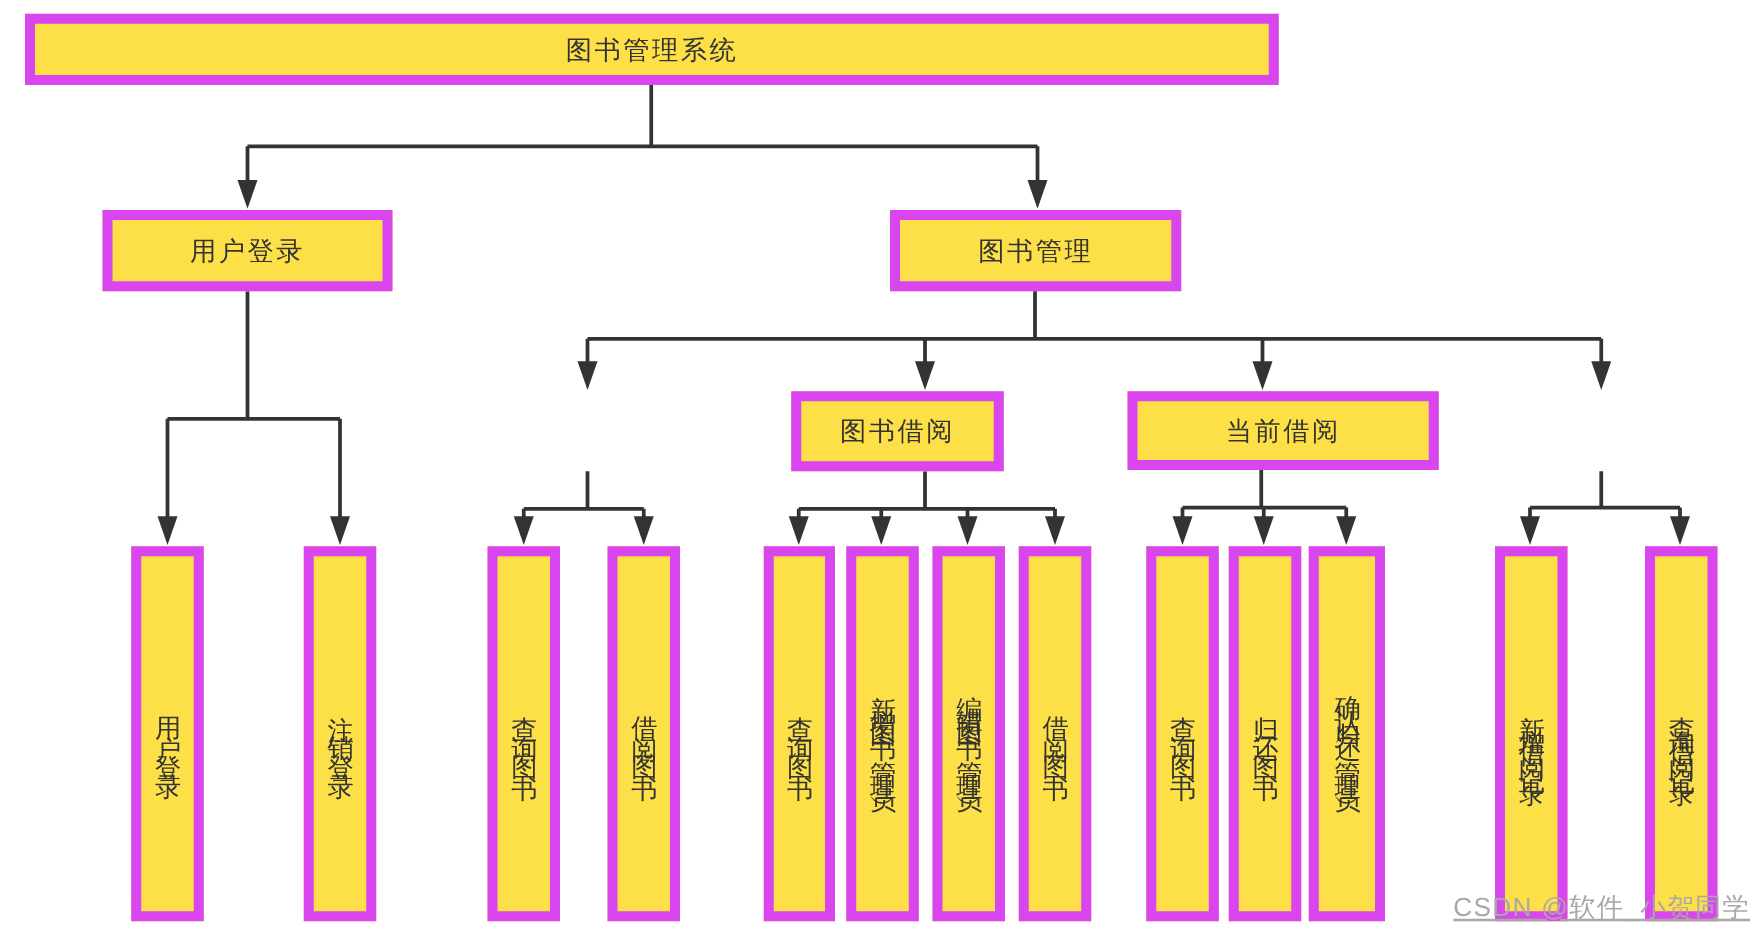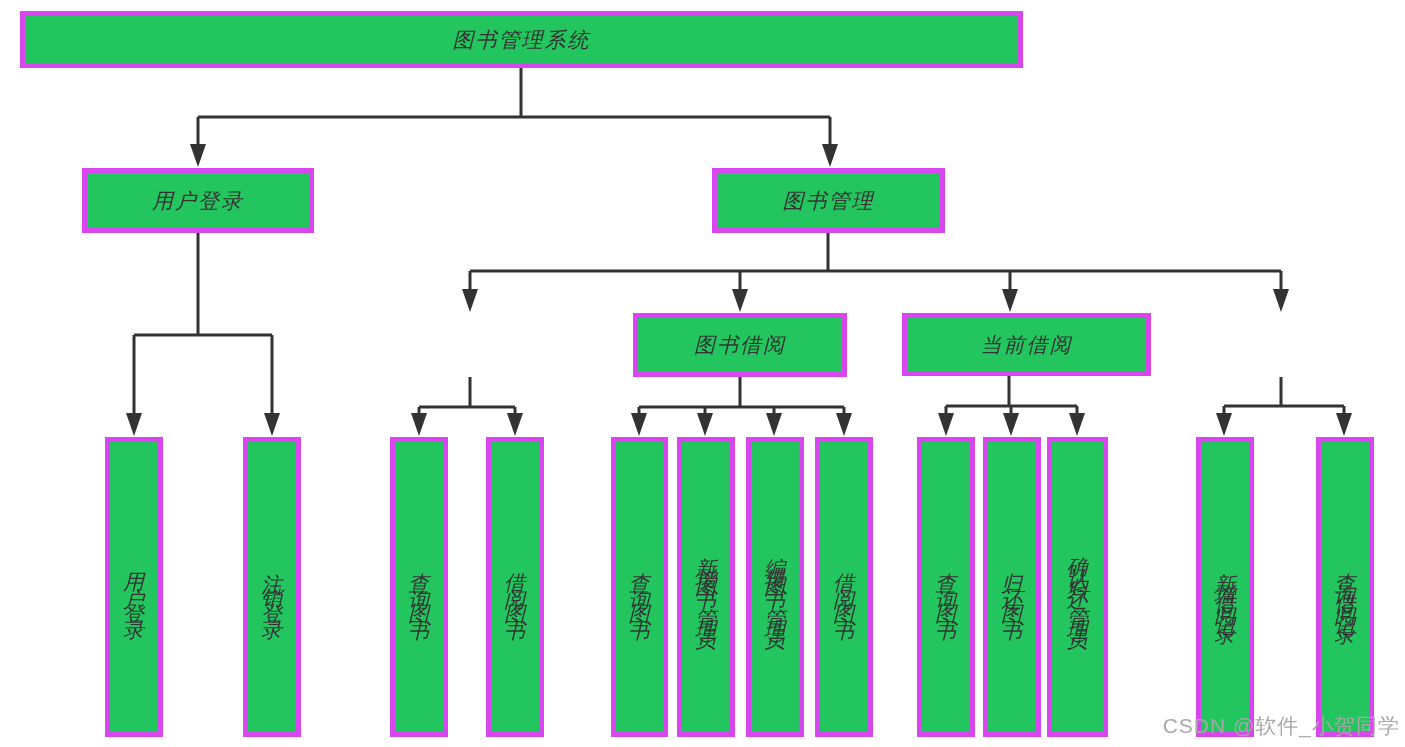--- a/index.html
+++ b/index.html
@@ -2,32 +2,32 @@
 <html><head>
 <meta charset="utf-8">
 <style>
   html,body{margin:0;padding:0;background:#fff;}
   .stage{
     position:relative;width:1405px;height:747px;background:#fff;overflow:hidden;
     font-family:"Liberation Sans","DejaVu Sans",sans-serif;color:#333;
   }
   .wires{position:absolute;left:0;top:0;width:1405px;height:747px;}
   .node{
-    position:absolute;box-sizing:border-box;border:5px solid #d946ef;background:#22c55e;
-    display:flex;align-items:center;justify-content:center;font-style:italic;
+    position:absolute;box-sizing:border-box;border:8px solid #d946ef;background:#fde047;
+    display:flex;align-items:center;justify-content:center;
   }
   .node .hlabel{font-size:21px;letter-spacing:2px;color:#333;white-space:nowrap;}
   .leaf{top:437px;height:300px;}
   .vtext{
     writing-mode:vertical-rl;text-orientation:mixed;
     font-size:21px;color:#333;line-height:1;white-space:nowrap;
   }
   .watermark{
     position:absolute;top:712px;right:5px;font-size:21px;color:#a8a8a8;
-    letter-spacing:1px;white-space:nowrap;z-index:5;
+    letter-spacing:1px;white-space:nowrap;z-index:5;text-decoration:underline;
   }
 </style>
 </head>
 <body>
 
 <div class="stage">
 
   <svg class="wires" viewBox="0 0 1405 747" xmlns="http://www.w3.org/2000/svg">
     <g stroke="#333" stroke-width="3" fill="none">
 
@@ -72,21 +72,21 @@
     <span class="hlabel">图书管理系统</span>
   </div>
 
   <div class="node" style="left:82px;top:168px;width:232px;height:65px;">
     <span class="hlabel">用户登录</span>
   </div>
   <div class="node" style="left:712px;top:168px;width:233px;height:65px;">
     <span class="hlabel">图书管理</span>
   </div>
 
-  <div class="node" style="left:633px;top:313px;width:214px;height:64px;">
+  <div class="node" style="left:633px;top:313px;width:170px;height:64px;">
     <span class="hlabel">图书借阅</span>
   </div>
   <div class="node" style="left:902px;top:313px;width:249px;height:63px;">
     <span class="hlabel">当前借阅</span>
   </div>
 
   <div class="node leaf" style="left:105px;width:58px;">
     <span class="vtext" style="letter-spacing: 0.75em;">用户登录</span>
   </div>
   <div class="node leaf" style="left:243px;width:58px;">

